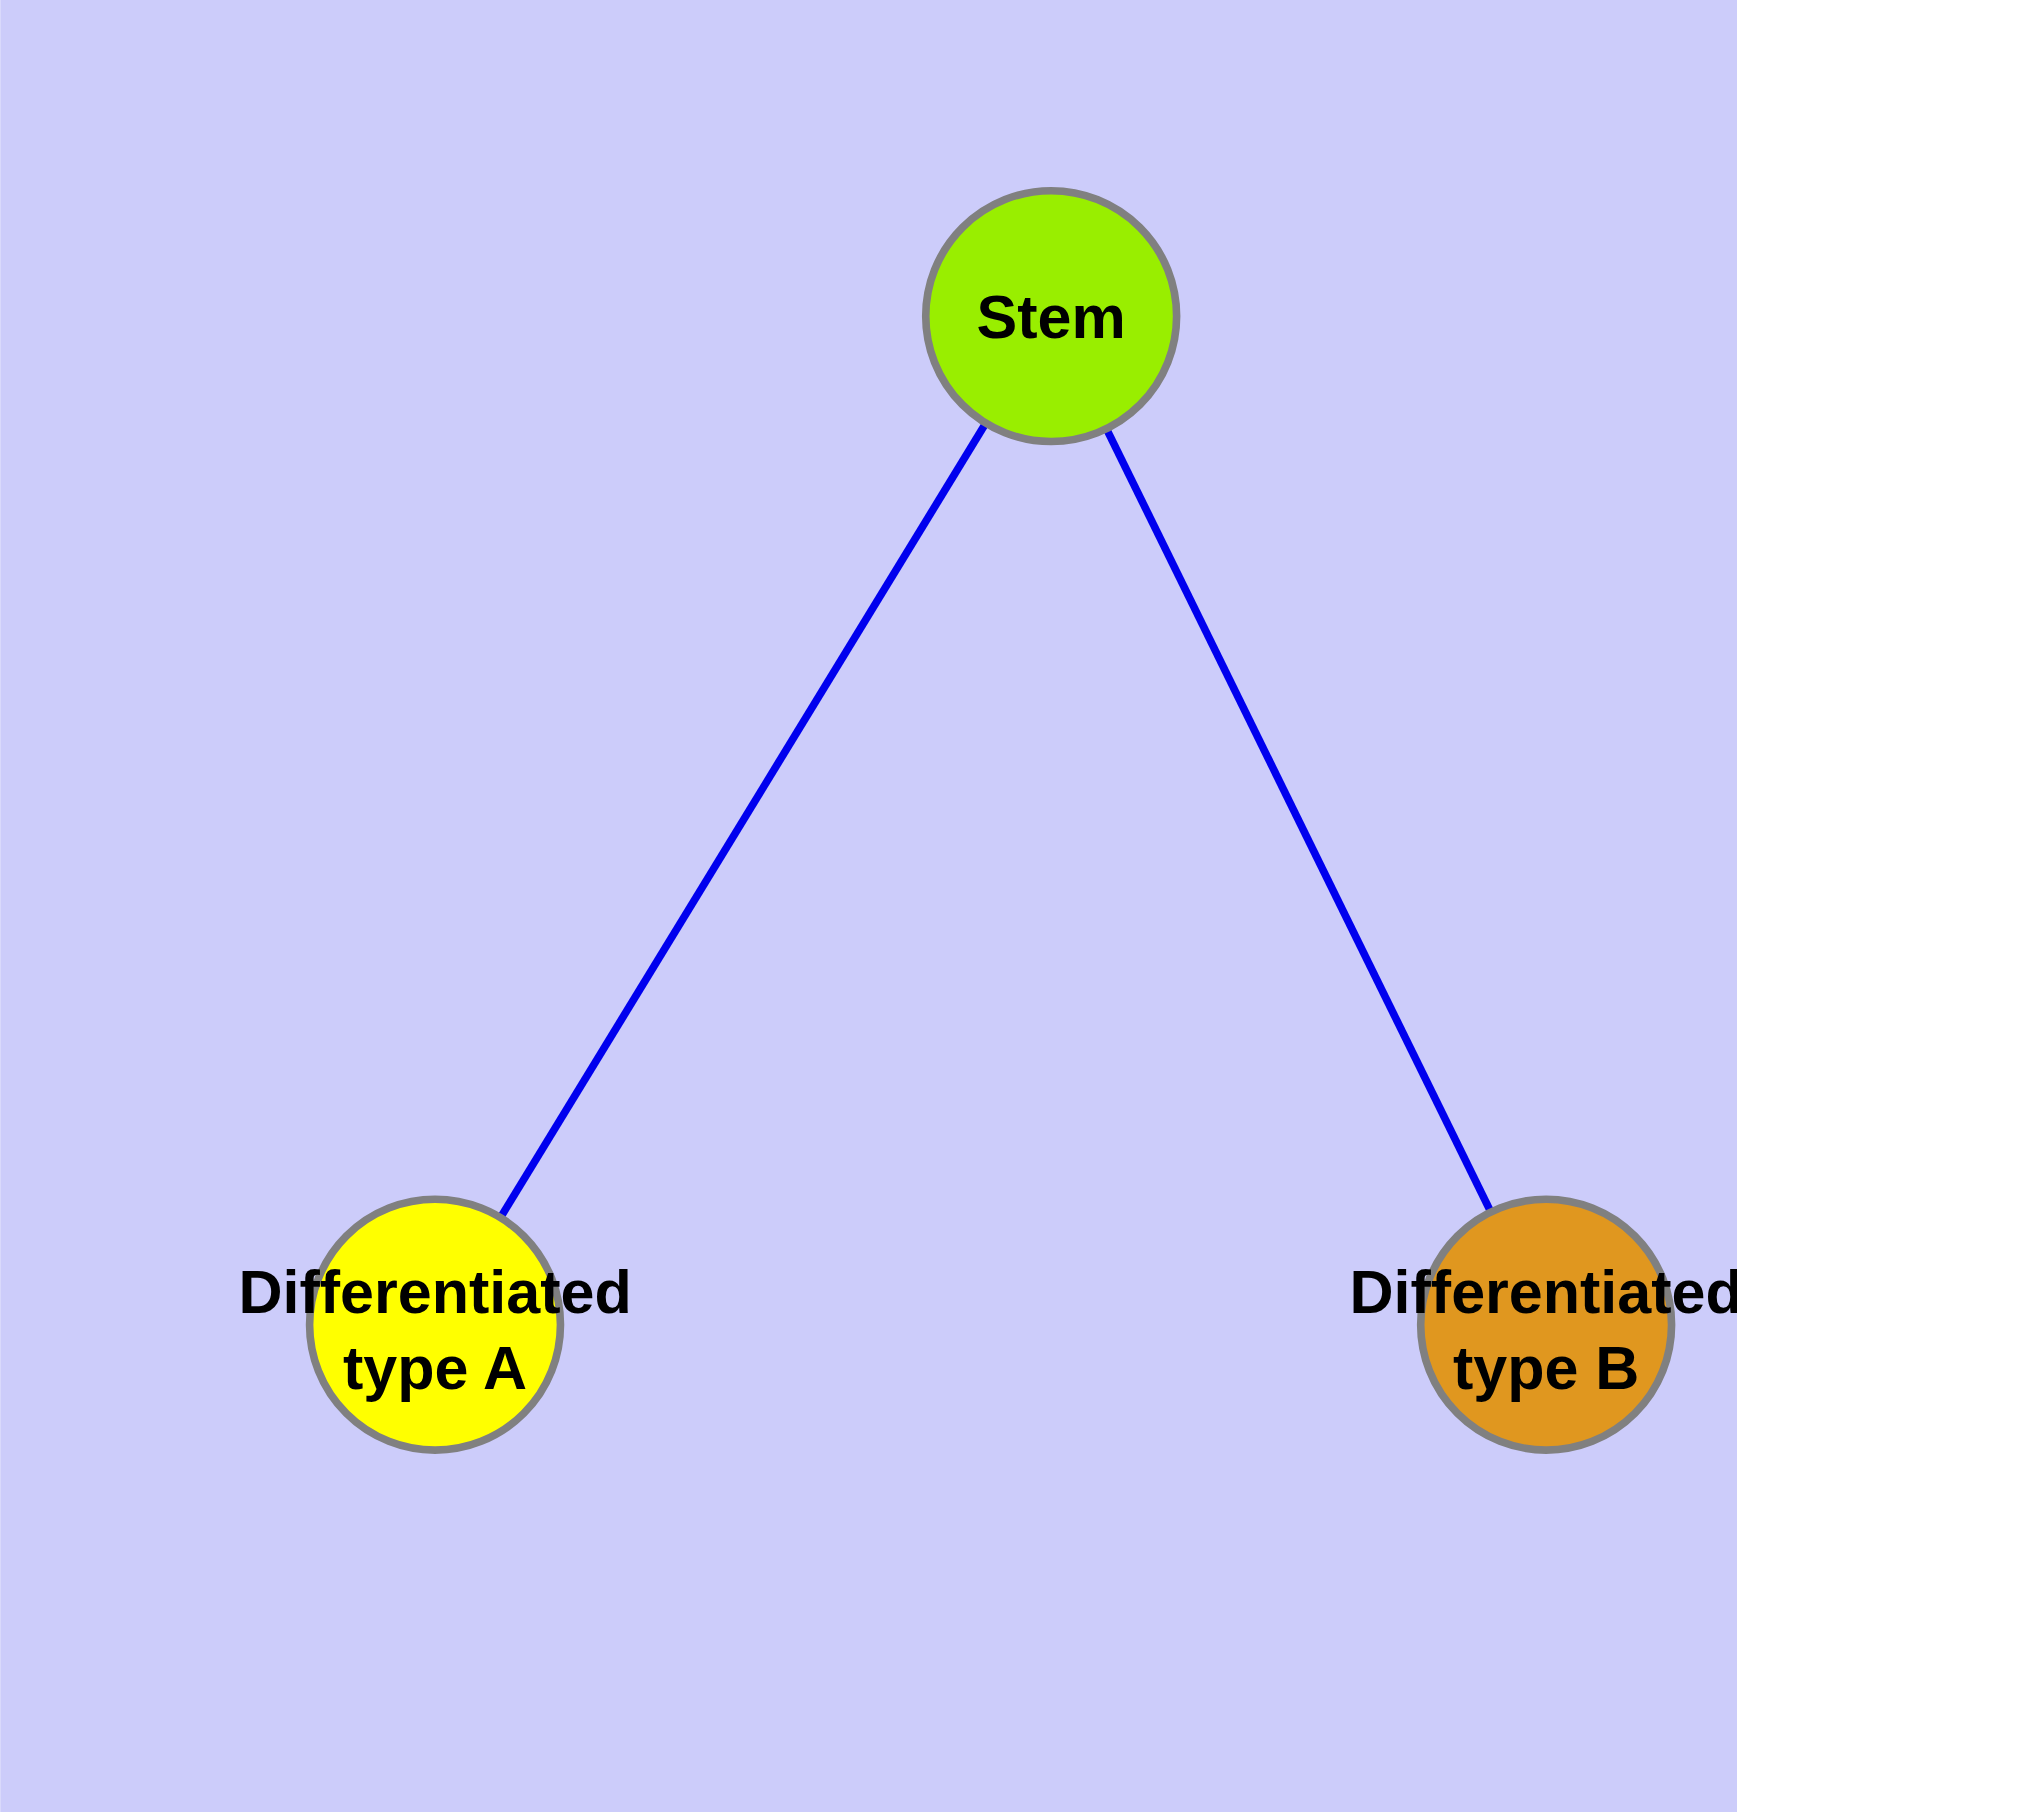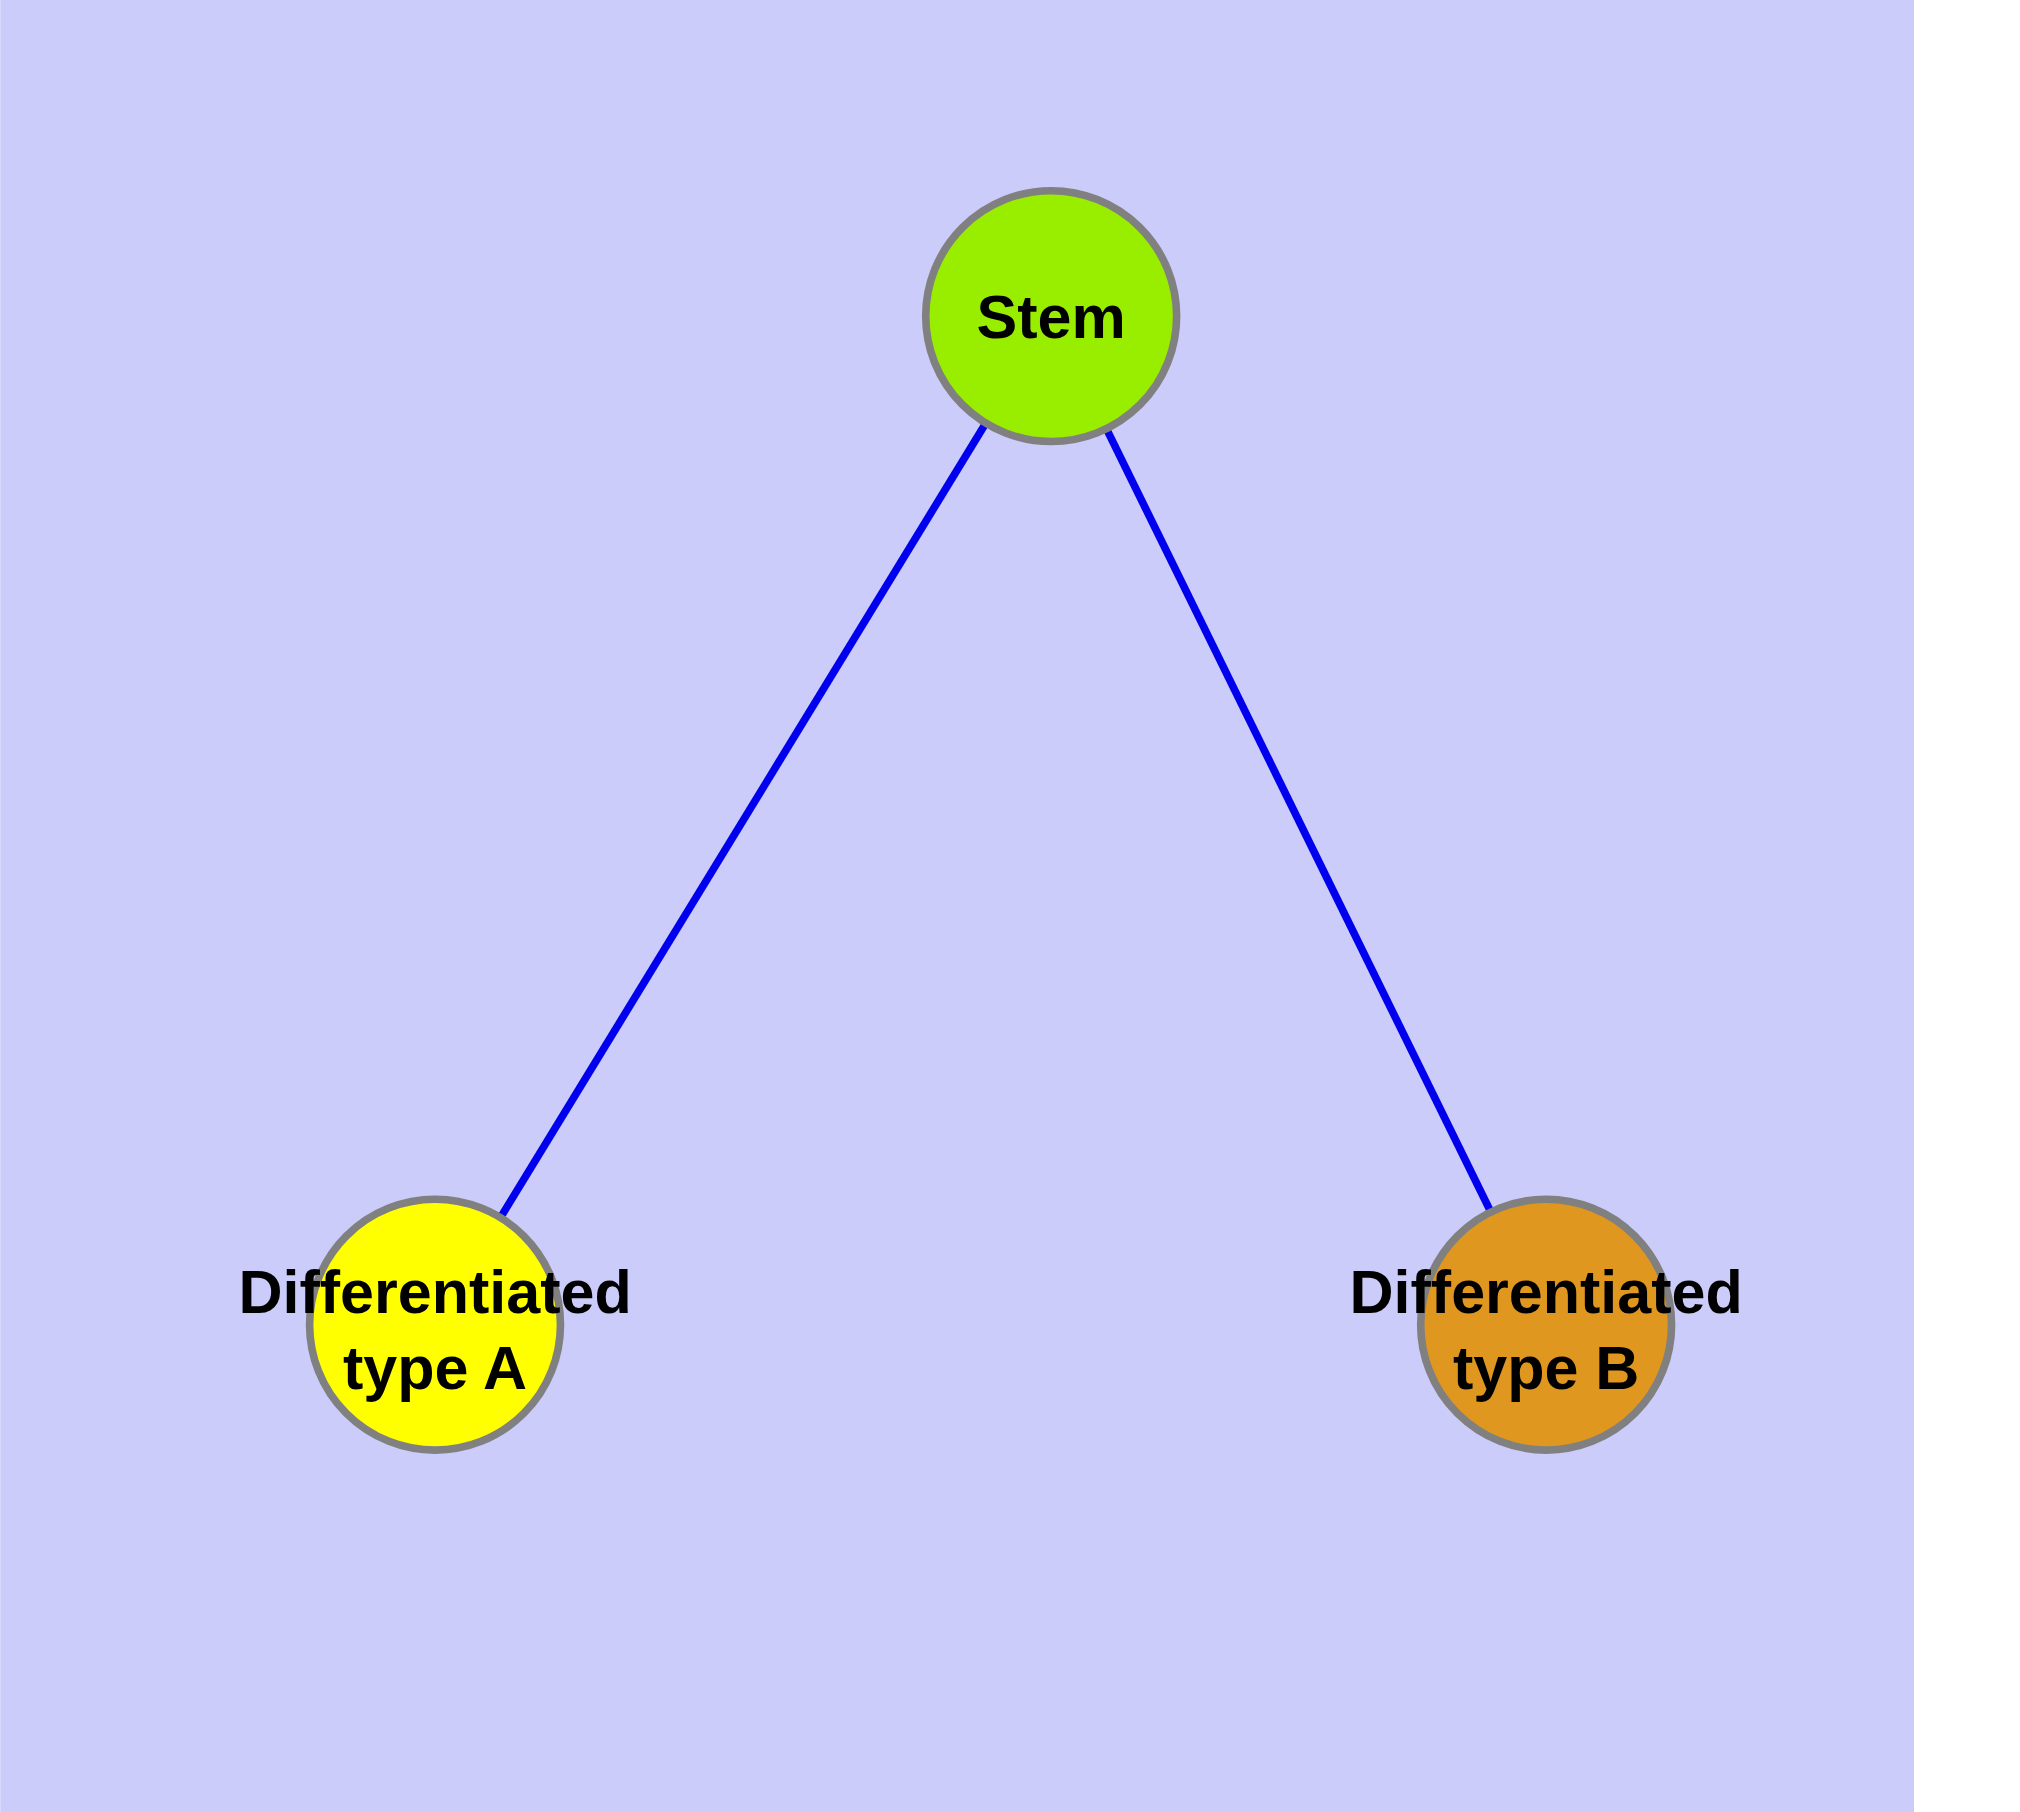--- a/index.html
+++ b/index.html
@@ -2,21 +2,21 @@
 <html style="font-size:13.6px"><head>
 <meta charset="utf-8">
 <style>
   html, body {
     margin: 0;
     padding: 0;
     background: #ffffff;
   }
   #canvas {
     position: relative;
-    width: 1914px;
+    width: 1737px;
     height: 1812px;
     overflow: hidden;
     font-family: "Liberation Sans", sans-serif;
     text-align: right;
   }
   #graph-svg {
     position: absolute;
     top: 0;
     left: 0;
     width: 2021px;

